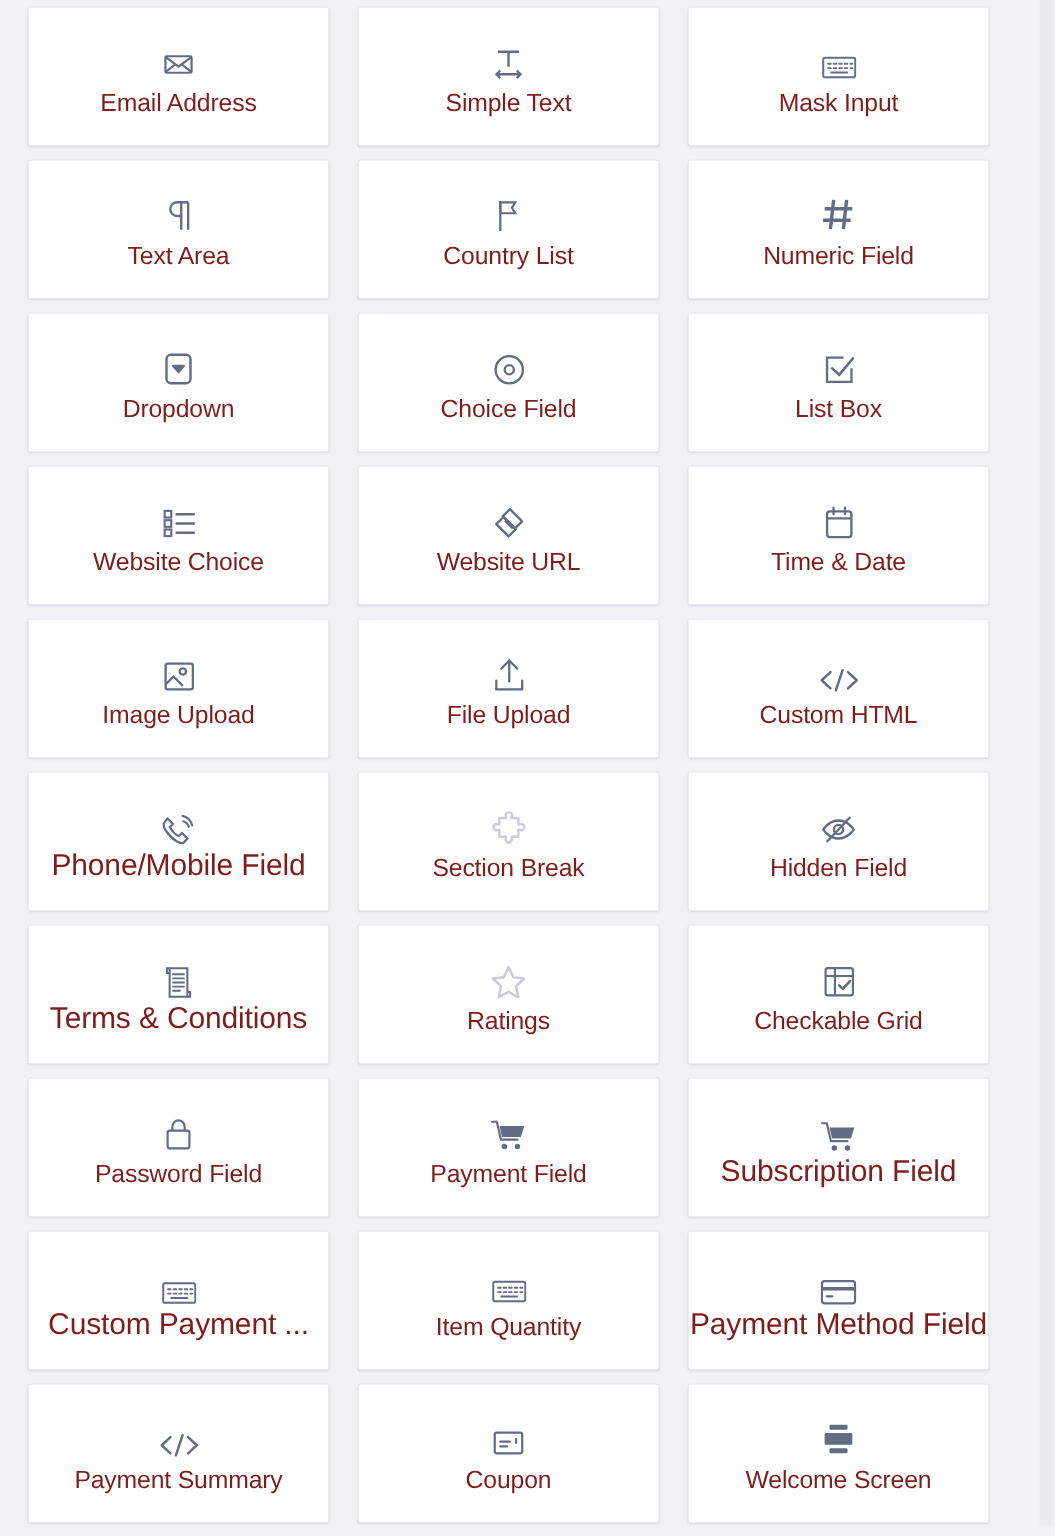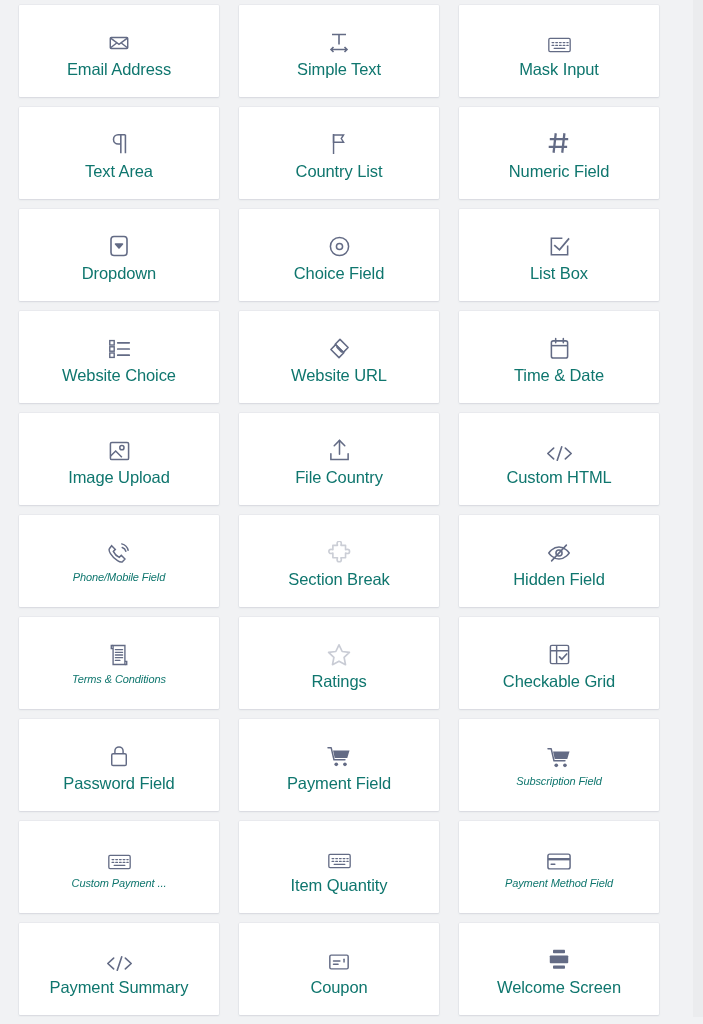--- a/index.html
+++ b/index.html
@@ -35,27 +35,27 @@
     display: flex;
     align-items: flex-end;
     justify-content: center;
     margin-bottom: 5px;
     color: #636b85;
   }
   .field-icon svg { display: block; }
   .field-label {
     font-size: 16.5px;
     line-height: 20px;
-    color: #0f766e;
+    color: #7f1d1d;
     text-align: center;
     white-space: nowrap;
     letter-spacing: -0.1px;
   }
   .field-card.tight .field-icon { margin-bottom: 2px; }
-  .field-card.tight .field-label { font-size: 11px; font-style: italic; }
+  .field-card.tight .field-label { font-size: 20px; }
   
   #scroll-gutter {
     position: absolute;
     top: 0; right: 0;
     width: 10px; height: 1024px;
     background: #ebecee;
   }
   #bottom-strip {
     position: absolute;
     left: 0; bottom: 0;
@@ -189,21 +189,21 @@
       <span class="field-label">Image Upload</span>
     </div>
     <div class="field-card">
       <span class="field-icon">
         <svg width="23" height="24" viewBox="0 0 24 25" fill="none" stroke="currentColor" stroke-width="1.6" stroke-linecap="round">
           <path d="M12 17V2.5"></path>
           <path d="M6.5 8L12 2.5 17.5 8"></path>
           <path d="M3 16.5v6h18v-6"></path>
         </svg>
       </span>
-      <span class="field-label">File Country</span>
+      <span class="field-label">File Upload</span>
     </div>
     <div class="field-card">
       <span class="field-icon">
         <svg width="27" height="17" viewBox="0 0 30 18" fill="none" stroke="currentColor" stroke-width="1.8" stroke-linecap="round" stroke-linejoin="round">
           <path d="M8.5 3L2 9l6.5 6"></path>
           <path d="M21.5 3L28 9l-6.5 6"></path>
           <path d="M17.5 1.5l-5 15"></path>
         </svg>
       </span>
       <span class="field-label">Custom HTML</span>

